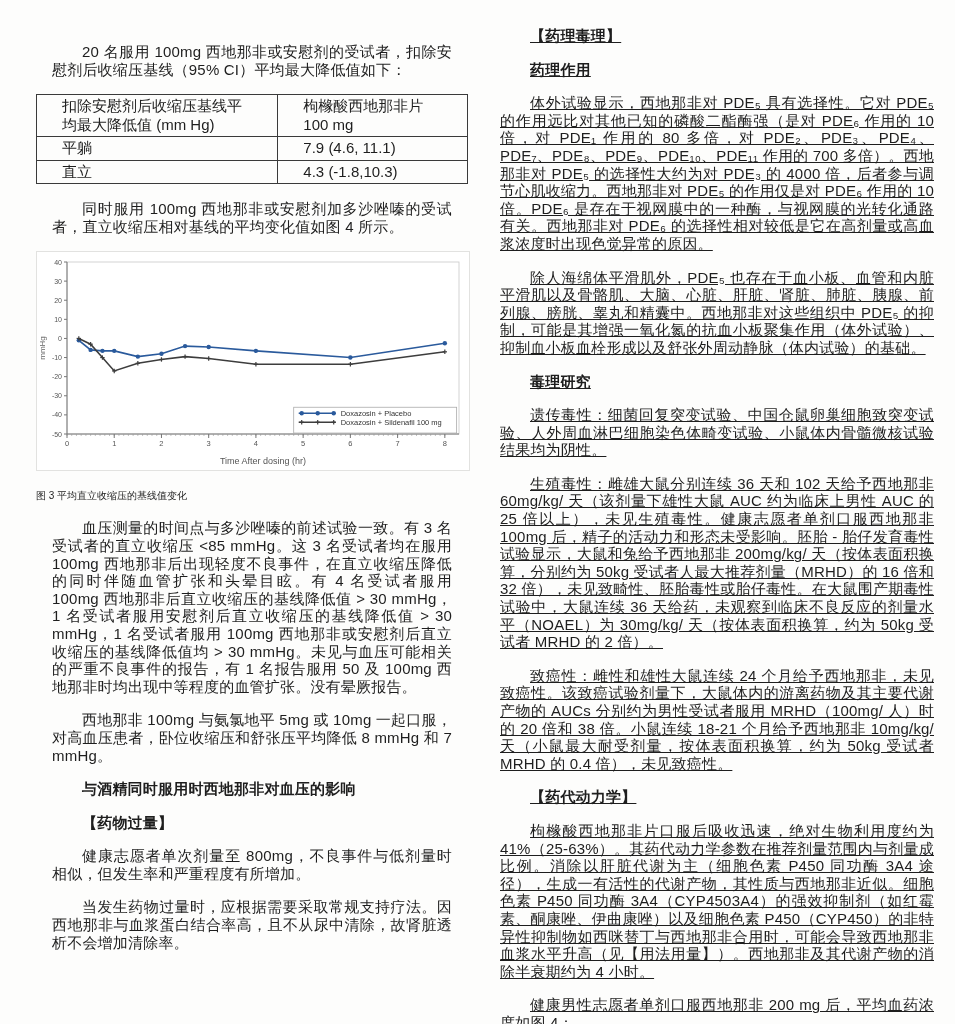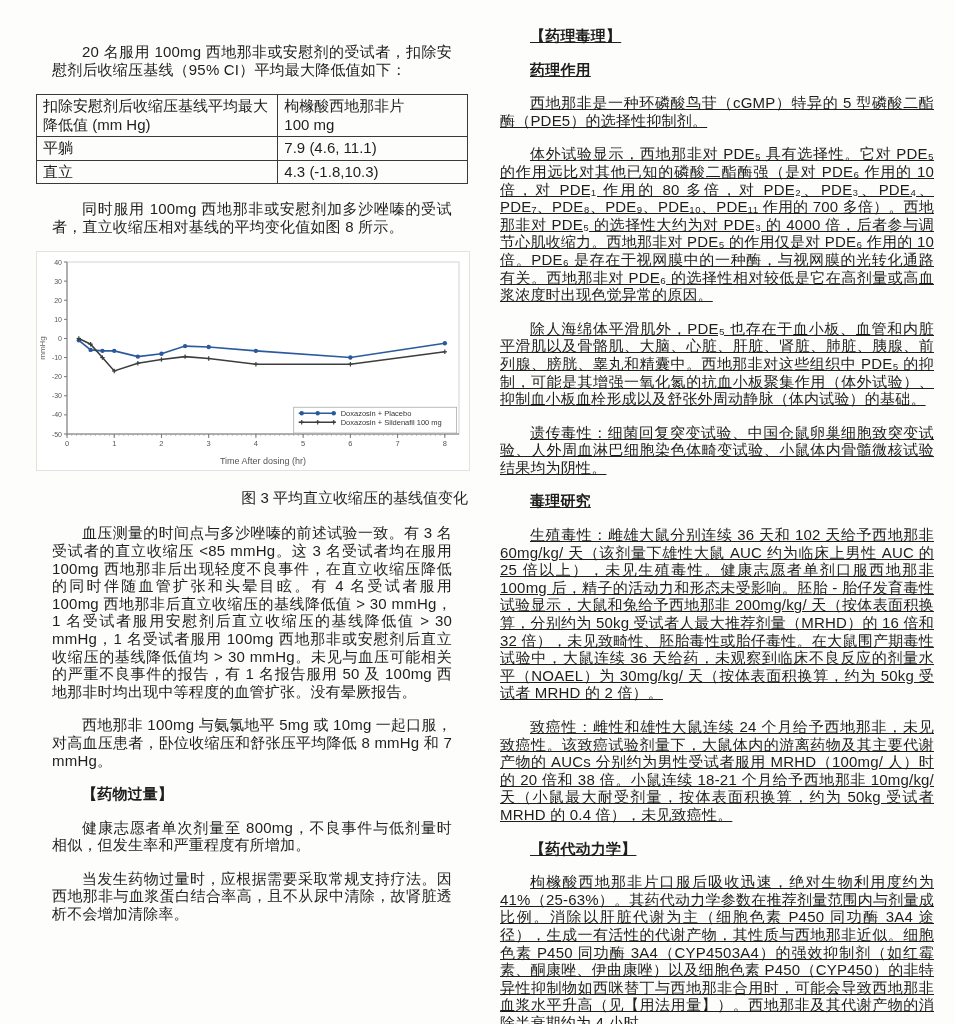--- a/index.html
+++ b/index.html
@@ -14,28 +14,28 @@
   p.body-text {
     margin:16px; font-size:15px; line-height:17.6px;
     text-align:justify; text-indent:2em; letter-spacing:0.2px;
   }
   .h-bracket { font-weight:bold; text-indent:0; margin-top:6px; }
   .h-sub     { font-weight:bold; }
   table.bp-table {
     border-collapse:collapse; width:100%; margin:7px 0 7px 0;
   }
   table.bp-table td {
-    border:1.6px solid #3a3a3a; padding:2px 6px;
+    border:1.6px solid #3a3a3a; padding:2px 25px;
     font-size:15px; line-height:18.5px; vertical-align:top;
   }
   td.c1 { width:56%; }
   figure.chart-fig { margin:6px 0 0 0; }
   .chart-box { width:432px; }
   .fig-caption {
-    text-align:right; font-size:15px; margin:14px 0 12px 0;
+    text-align:left; font-size:10px; margin:14px 0 12px 0;
   }
 </style>
 </head>
 <body>
 
 <div class="page">
 
   <div class="col-left">
     <p class="body-text">20 名服用 100mg 西地那非或安慰剂的受试者，扣除安慰剂后收缩压基线（95% CI）平均最大降低值如下：</p>
 
@@ -52,21 +52,21 @@
         <td class="c1">平躺</td>
         <td>7.9 (4.6, 11.1)</td>
       </tr>
       <tr>
         <td class="c1">直立</td>
         <td>4.3 (-1.8,10.3)</td>
       </tr>
       </tbody>
     </table>
 
-    <p class="body-text">同时服用 100mg 西地那非或安慰剂加多沙唑嗪的受试者，直立收缩压相对基线的平均变化值如图 8 所示。</p>
+    <p class="body-text">同时服用 100mg 西地那非或安慰剂加多沙唑嗪的受试者，直立收缩压相对基线的平均变化值如图 4 所示。</p>
 
     <figure class="chart-fig">
       <div class="chart-box" id="chart"><svg width="432" height="218" style="background: rgb(255, 255, 255); border: 1px solid rgb(226, 226, 224);">
             <rect x="30" y="10" width="392" height="172" fill="none" stroke="#c9c9c9" stroke-width="0.8"></rect>
             <line x1="30" y1="10" x2="30" y2="182" stroke="#777777" stroke-width="1"></line>
             <line x1="30" y1="182" x2="422" y2="182" stroke="#777777" stroke-width="1"></line>
             <line x1="27" y1="10" x2="30" y2="10" stroke="#777777" stroke-width="1"></line>
             <text x="25" y="12.5" text-anchor="end" font-size="7" fill="#555555">40</text>
             <line x1="27" y1="29.11111111111111" x2="30" y2="29.11111111111111" stroke="#777777" stroke-width="1"></line>
             <text x="25" y="31.61111111111111" text-anchor="end" font-size="7" fill="#555555">30</text>
@@ -237,35 +237,35 @@
             <line x1="296.69879518072287" y1="168.04444444444445" x2="296.69879518072287" y2="172.44444444444443" stroke="#3d3d3d" stroke-width="1.2"></line>
             <text x="303.69879518072287" y="172.74444444444444" font-size="7.5" fill="#333">Doxazosin + Sildenafil 100 mg</text>
           </svg></div>
     </figure>
     <div class="fig-caption">图 3 平均直立收缩压的基线值变化</div>
 
     <p class="body-text">血压测量的时间点与多沙唑嗪的前述试验一致。有 3 名受试者的直立收缩压 &lt;85  mmHg。这 3 名受试者均在服用 100mg 西地那非后出现轻度不良事件，在直立收缩压降低的同时伴随血管扩张和头晕目眩。有 4 名受试者服用 100mg 西地那非后直立收缩压的基线降低值 &gt; 30 mmHg，1 名受试者服用安慰剂后直立收缩压的基线降低值 &gt; 30 mmHg，1 名受试者服用 100mg 西地那非或安慰剂后直立收缩压的基线降低值均 &gt; 30 mmHg。未见与血压可能相关的严重不良事件的报告，有 1 名报告服用 50 及 100mg 西地那非时均出现中等程度的血管扩张。没有晕厥报告。</p>
 
     <p class="body-text">西地那非 100mg 与氨氯地平 5mg 或 10mg 一起口服，对高血压患者，卧位收缩压和舒张压平均降低 8 mmHg 和 7 mmHg。</p>
 
+    <p class="body-text h-sub">与酒精同时服用时西地那非对血压的影响</p>
 
     <p class="body-text h-bracket">【药物过量】</p>
     <p class="body-text">健康志愿者单次剂量至 800mg，不良事件与低剂量时相似，但发生率和严重程度有所增加。</p>
     <p class="body-text">当发生药物过量时，应根据需要采取常规支持疗法。因西地那非与血浆蛋白结合率高，且不从尿中清除，故肾脏透析不会增加清除率。</p>
   </div>
 
   <div class="col-right">
     <p class="body-text h-bracket" style="margin-top:0;">【药理毒理】</p>
     <p class="body-text h-sub">药理作用</p>
-    <p class="body-text">西地那非是一种环磷酸鸟苷（cGMP）特异的 5 型磷酸二酯酶（PDE5）的选择性抑制剂。</p>
     <p class="body-text">体外试验显示，西地那非对 PDE₅ 具有选择性。它对 PDE₅ 的作用远比对其他已知的磷酸二酯酶强（是对 PDE₆ 作用的 10 倍，对 PDE₁ 作用的 80 多倍，对 PDE₂、PDE₃、PDE₄、PDE₇、PDE₈、PDE₉、PDE₁₀、PDE₁₁ 作用的 700 多倍）。西地那非对 PDE₅ 的选择性大约为对 PDE₃ 的 4000 倍，后者参与调节心肌收缩力。西地那非对 PDE₅ 的作用仅是对 PDE₆ 作用的 10 倍。PDE₆ 是存在于视网膜中的一种酶，与视网膜的光转化通路有关。西地那非对 PDE₆ 的选择性相对较低是它在高剂量或高血浆浓度时出现色觉异常的原因。</p>
     <p class="body-text">除人海绵体平滑肌外，PDE₅ 也存在于血小板、血管和内脏平滑肌以及骨骼肌、大脑、心脏、肝脏、肾脏、肺脏、胰腺、前列腺、膀胱、睾丸和精囊中。西地那非对这些组织中 PDE₅ 的抑制，可能是其增强一氧化氮的抗血小板聚集作用（体外试验）、抑制血小板血栓形成以及舒张外周动静脉（体内试验）的基础。</p>
 
+    <p class="body-text h-sub">毒理研究</p>
     <p class="body-text">遗传毒性：细菌回复突变试验、中国仓鼠卵巢细胞致突变试验、人外周血淋巴细胞染色体畸变试验、小鼠体内骨髓微核试验结果均为阴性。</p>
-    <p class="body-text h-sub">毒理研究</p>
     <p class="body-text">生殖毒性：雌雄大鼠分别连续 36 天和 102 天给予西地那非 60mg/kg/ 天（该剂量下雄性大鼠 AUC 约为临床上男性 AUC 的 25 倍以上），未见生殖毒性。健康志愿者单剂口服西地那非 100mg 后，精子的活动力和形态未受影响。胚胎 - 胎仔发育毒性试验显示，大鼠和兔给予西地那非 200mg/kg/ 天（按体表面积换算，分别约为 50kg 受试者人最大推荐剂量（MRHD）的 16 倍和 32 倍），未见致畸性、胚胎毒性或胎仔毒性。在大鼠围产期毒性试验中，大鼠连续 36 天给药，未观察到临床不良反应的剂量水平（NOAEL）为 30mg/kg/ 天（按体表面积换算，约为 50kg 受试者 MRHD 的 2 倍）。</p>
     <p class="body-text">致癌性：雌性和雄性大鼠连续 24 个月给予西地那非，未见致癌性。该致癌试验剂量下，大鼠体内的游离药物及其主要代谢产物的 AUCs 分别约为男性受试者服用 MRHD（100mg/ 人）时的 20 倍和 38 倍。小鼠连续 18-21 个月给予西地那非 10mg/kg/ 天（小鼠最大耐受剂量，按体表面积换算，约为 50kg 受试者 MRHD 的 0.4 倍），未见致癌性。</p>
 
     <p class="body-text h-bracket">【药代动力学】</p>
     <p class="body-text">枸橼酸西地那非片口服后吸收迅速，绝对生物利用度约为 41%（25-63%）。其药代动力学参数在推荐剂量范围内与剂量成比例。消除以肝脏代谢为主（细胞色素 P450 同功酶 3A4 途径），生成一有活性的代谢产物，其性质与西地那非近似。细胞色素 P450 同功酶 3A4（CYP4503A4）的强效抑制剂（如红霉素、酮康唑、伊曲康唑）以及细胞色素 P450（CYP450）的非特异性抑制物如西咪替丁与西地那非合用时，可能会导致西地那非血浆水平升高（见【用法用量】）。西地那非及其代谢产物的消除半衰期约为 4 小时。</p>
     <p class="body-text">健康男性志愿者单剂口服西地那非 200 mg 后，平均血药浓度如图 4：</p>
   </div>
 
 </div>
 

